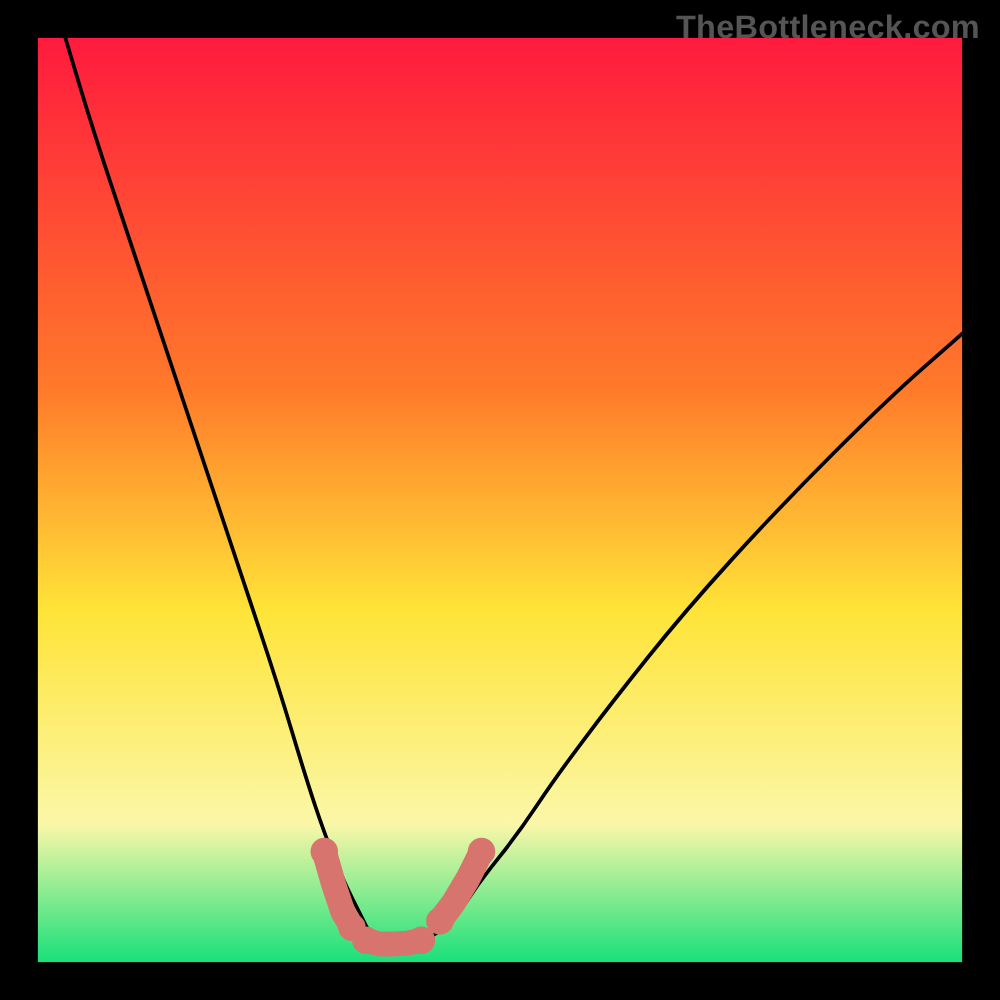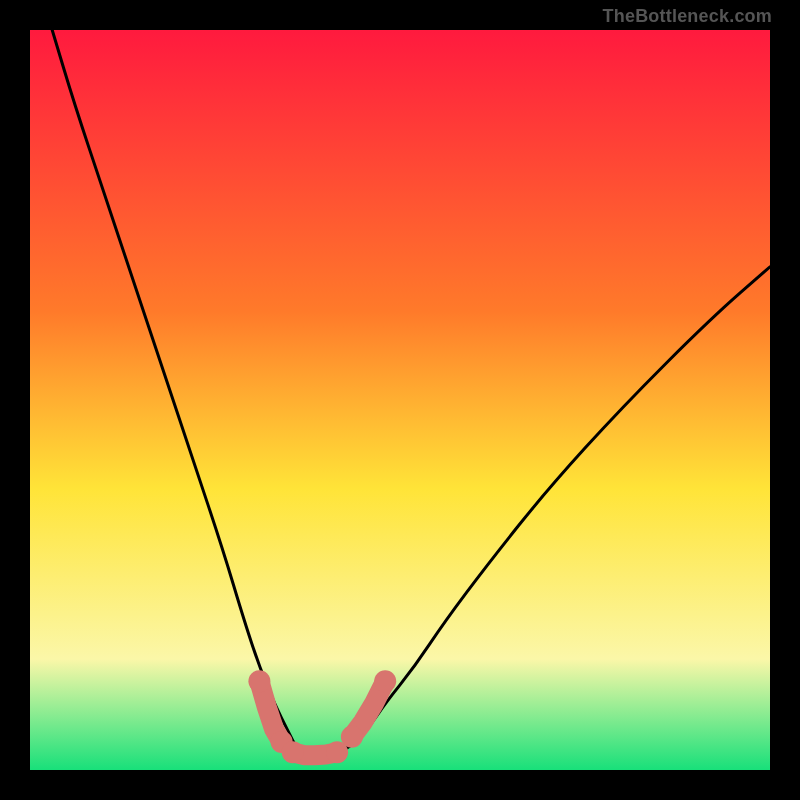--- a/index.html
+++ b/index.html
@@ -20,23 +20,23 @@
     position: absolute;
     left: 30px;
     top: 30px;
     width: 740px;
     height: 740px;
     overflow: hidden;
   }
   .watermark {
     position: absolute;
     top: 6px;
-    right: 28px;
+    right: 16px;
     color: #555;
-    font-size: 18px;
+    font-size: 26px;
     font-weight: 600;
     letter-spacing: 0.2px;
     user-select: none;
   }
   svg { display: block; }
 </style>
 </head>
 <body>
 
 <div class="frame">

